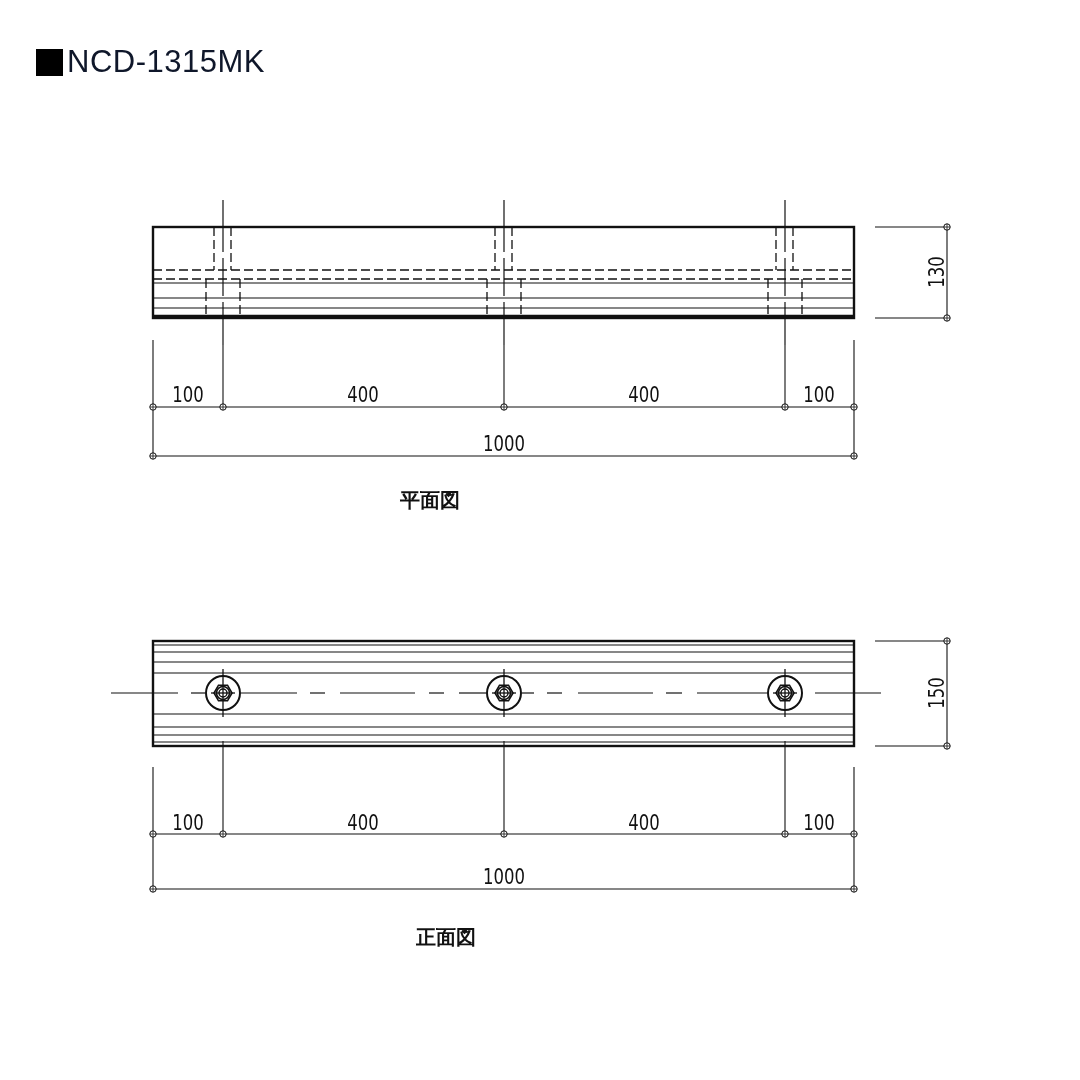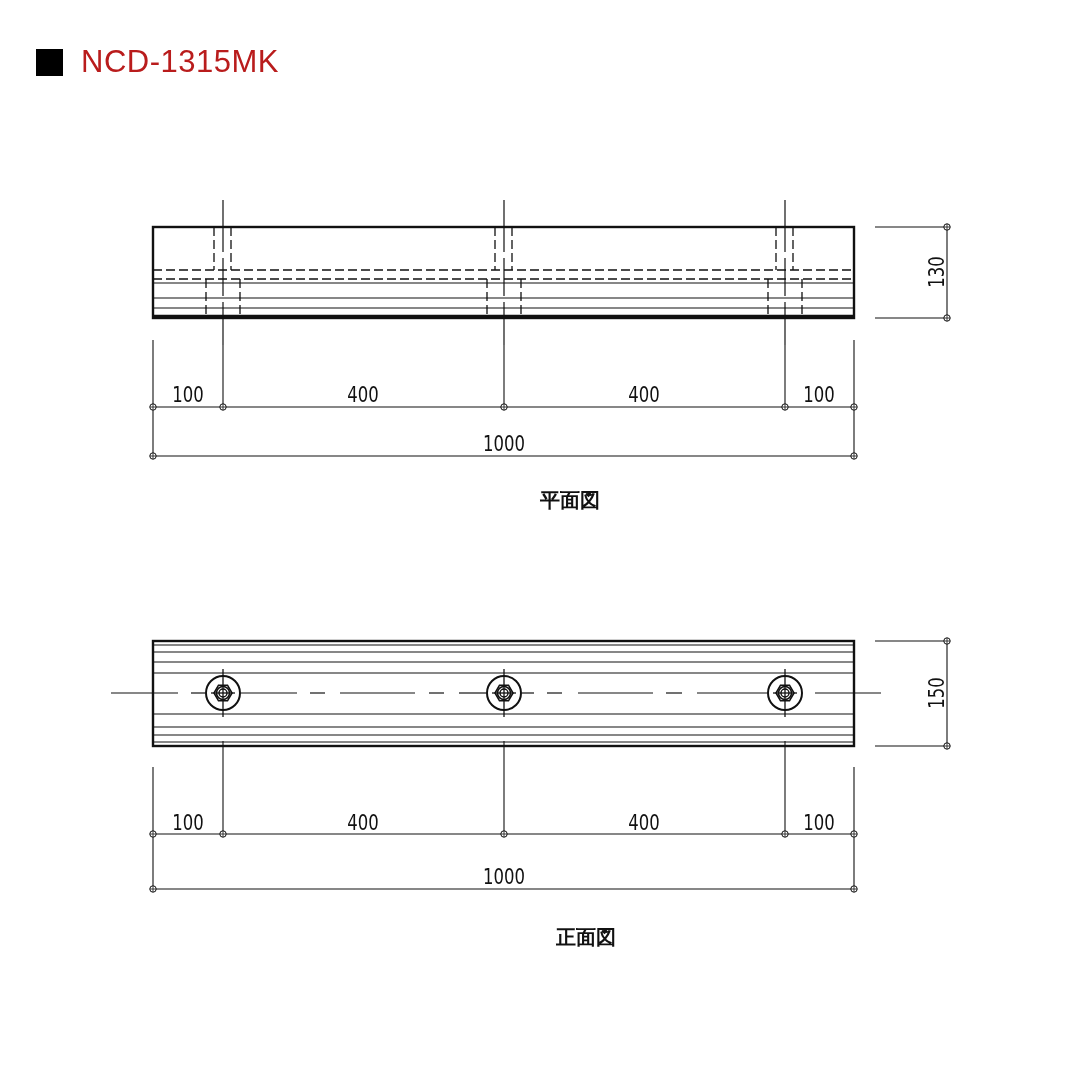--- a/index.html
+++ b/index.html
@@ -1,28 +1,27 @@
 <!DOCTYPE html>
 <html><head>
   <meta charset="utf-8">
   <style>
     html, body { margin: 0; padding: 0; background: #ffffff; }
     body { width: 1080px; height: 1080px; position: relative; overflow: hidden; }
     .title {
       position: absolute; left: 36px; top: 44px;
       display: flex; align-items: center;
-      font-family: "Liberation Sans", sans-serif; font-size: 31px; color: #b91c1c;
+      font-family: "Liberation Sans", sans-serif; font-size: 31px; color: #0f172a;
       letter-spacing: 0.5px;
-      gap: 14px;
     }
     .title .sq { width: 27px; height: 27px; background: #000; margin-right: 4px; display: inline-block; }
     svg.drawing { position: absolute; left: 0; top: 0; }
     .dimtxt { font-family: "DejaVu Sans", sans-serif; font-size: 22px; fill: #111; }
     .caption {
-      position: absolute; width: 200px; text-align: right;
+      position: absolute; width: 200px; text-align: left;
       font-family: "DejaVu Sans", sans-serif; font-size: 20px; font-weight: bold; color: #111;
     }
   </style>
 </head>
 <body>
 
 <div class="title">
   <span class="sq"></span>
   <span>NCD-1315MK</span>
 </div>

